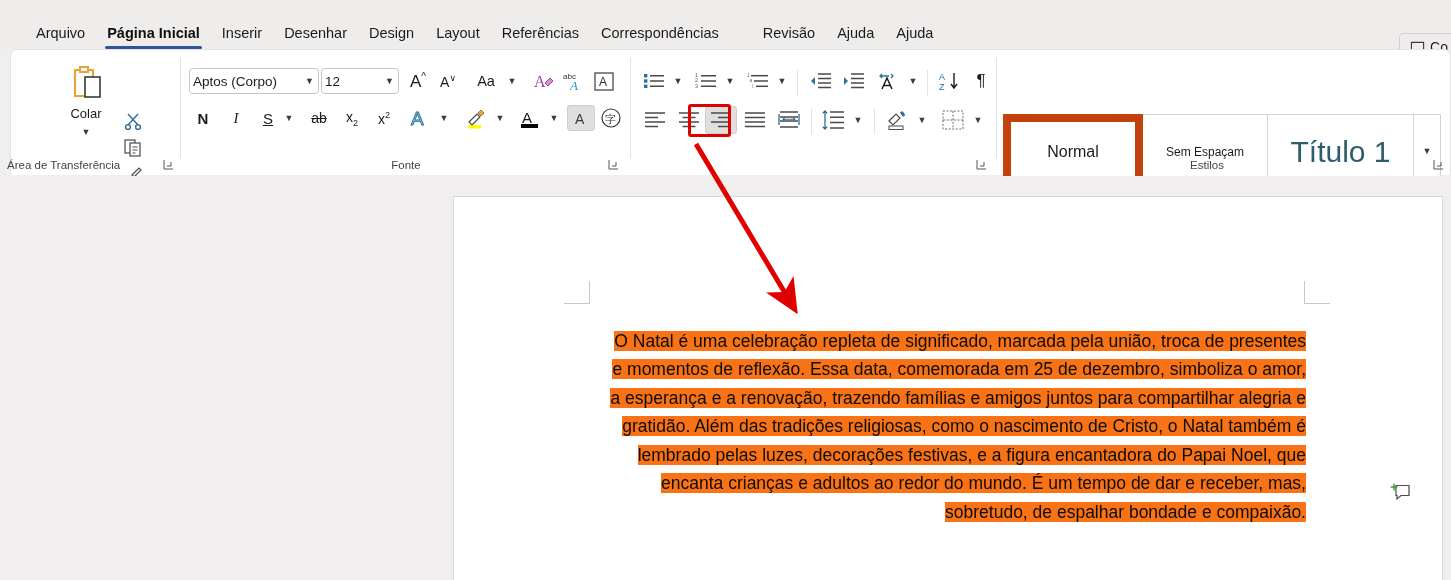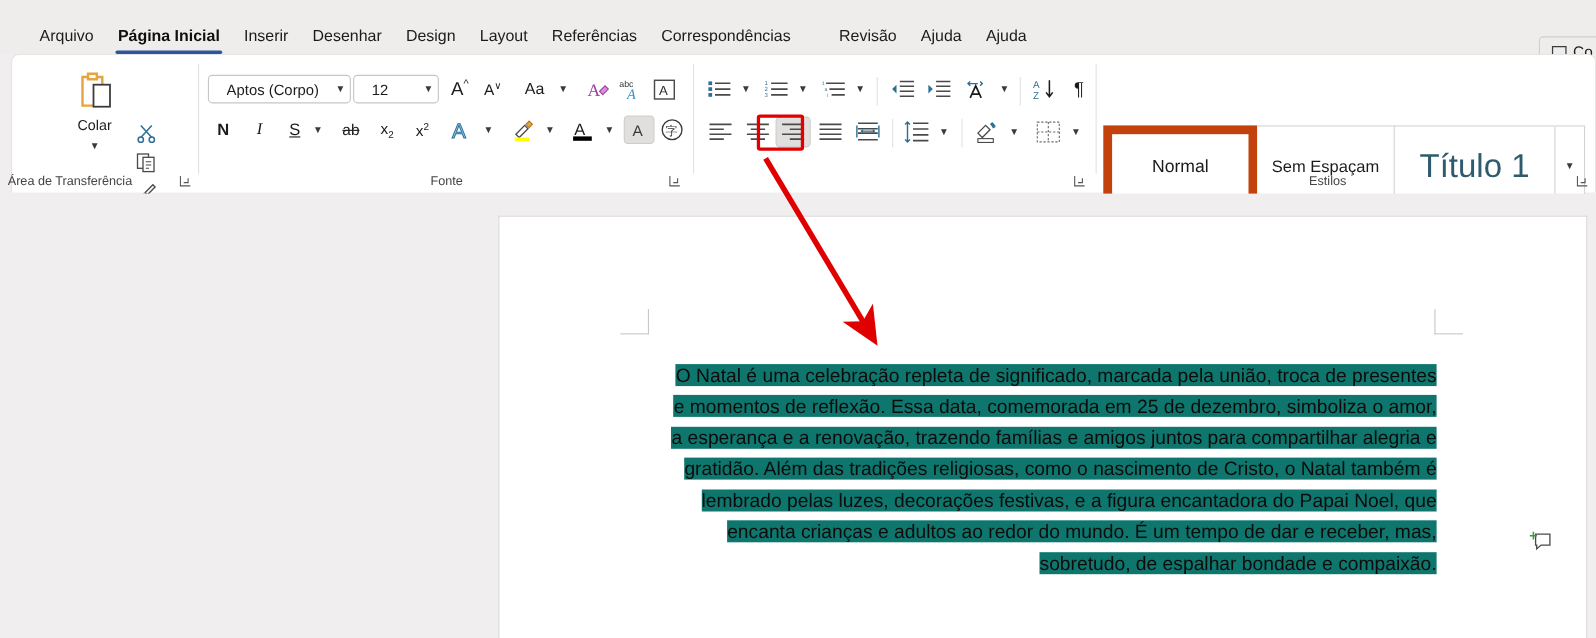--- a/index.html
+++ b/index.html
@@ -66,21 +66,21 @@
   svg { display:block; }
 
   
   .clip-paste{ position:absolute; left:45px; top:56px; width:60px; text-align:center;
     font-size:13px; color:#1b1b1b; }
 
   
   .combo{
     position:absolute; border:1px solid #c8c6c4; border-radius:4px;
     background:#fff; height:26px; display:flex; align-items:center;
-    padding:0 4px 0 16px; font-size:13.5px; color:#1b1b1b;
+    padding:0 4px 0 3px; font-size:13.5px; color:#1b1b1b;
   }
   .combo .cv{ flex:1; white-space:nowrap; overflow:hidden; }
 
   
   .stylebox{
     position:absolute; top:64px; height:75px; border:1px solid #d6d4d3;
     background:#fff; display:flex; align-items:center; justify-content:center;
     overflow:hidden; white-space:nowrap;
   }
   .stylebox.sel{ border:8px solid #c2410c; }
@@ -94,21 +94,21 @@
     position:absolute; left:453px; top:20px; width:990px; height:384px;
     background:#ffffff; border:1px solid #d9d7d6; border-bottom:none;
   }
   .mk{ position:absolute; }
   .mk i{ position:absolute; background:#c9c7c6; display:block; }
 
   .para{
     position:absolute; left:152px; top:112px; width:700px;
     text-align:right; font-size:17.5px; line-height:28.6px; color:#0c0c0c;
   }
-  .para span{ background:#0f766e; }
+  .para span{ background:#f97316; }
 
   .cmticon{ position:absolute; left:1390px; top:305px; }
 
   
   .redbox{
     position:absolute; left:688px; top:104px; width:43px; height:33px;
     border:3px solid #e00000; border-radius:3px; pointer-events:none;
   }
   .arrow{ position:absolute; left:690px; top:140px; pointer-events:none; }
 </style>
@@ -447,21 +447,21 @@
           </svg>
       </div>
       <div class="grpsep" style="left:365px;"></div>
     </div>
 
     <div class="grp" style="left:986px; width:455px;">
       <div class="stylebox sel" style="left:6px; width:140px;">
         <span style="font-size:16px; color:#1b1b1b;">Normal</span>
       </div>
       <div class="stylebox" style="left:146px; width:124px; border-left:none; border-right:none;">
-        <span style="font-size:15px; color:#1b1b1b;">Sem Espaçam</span>
+        <span style="font-size:12px; color:#1b1b1b;">Sem Espaçam</span>
       </div>
       <div class="stylebox" style="left:270px; width:146px; border-right:none;">
         <span style="font-size:30px; color:#2e5c6e;">Título 1</span>
       </div>
       <div class="stylebox" style="left:416px; width:28px;">
         <span class="chev">▼</span>
       </div>
 
       <div class="grplabel" style="left:0; width:420px;">Estilos</div>
       <div class="launcher" style="right:8px;">

